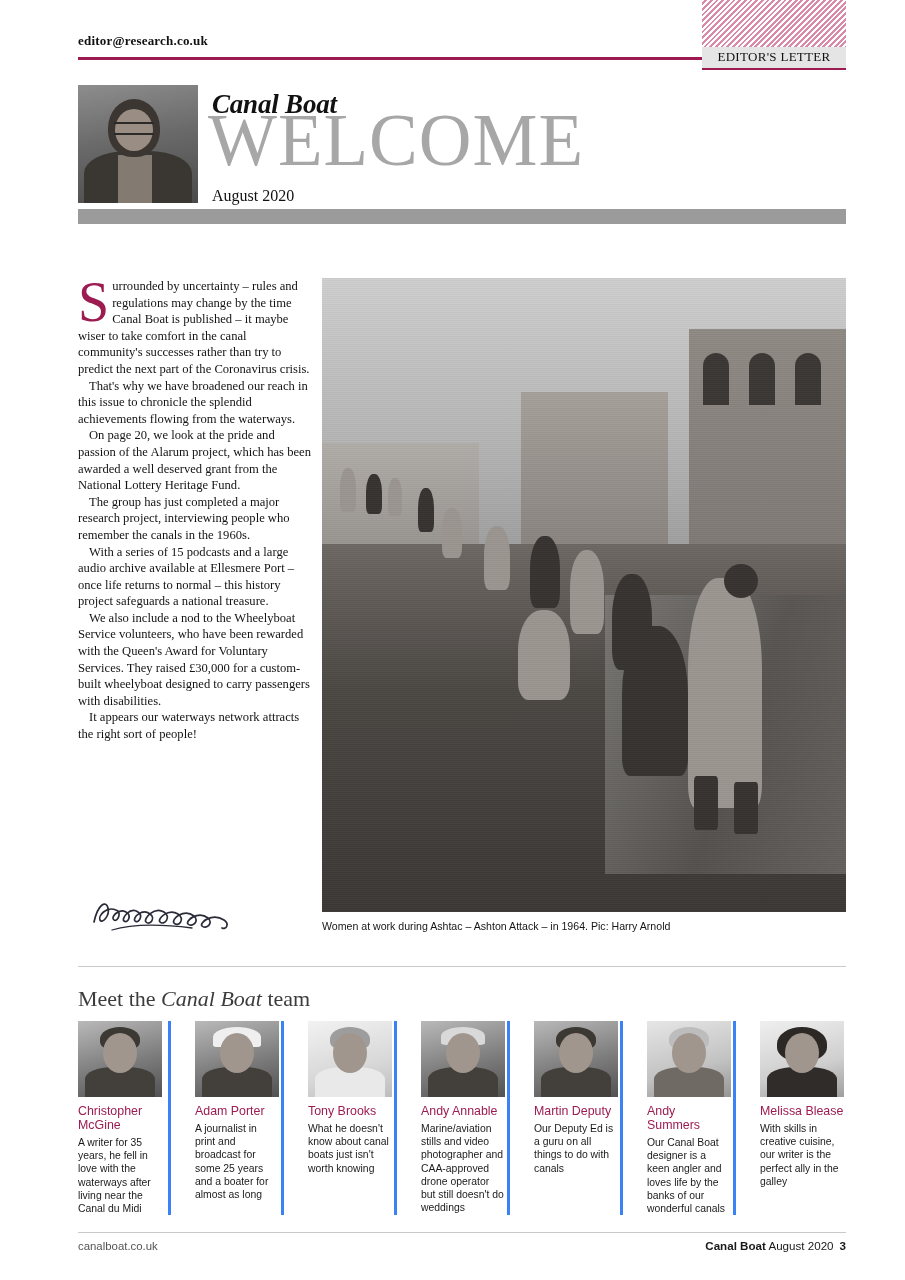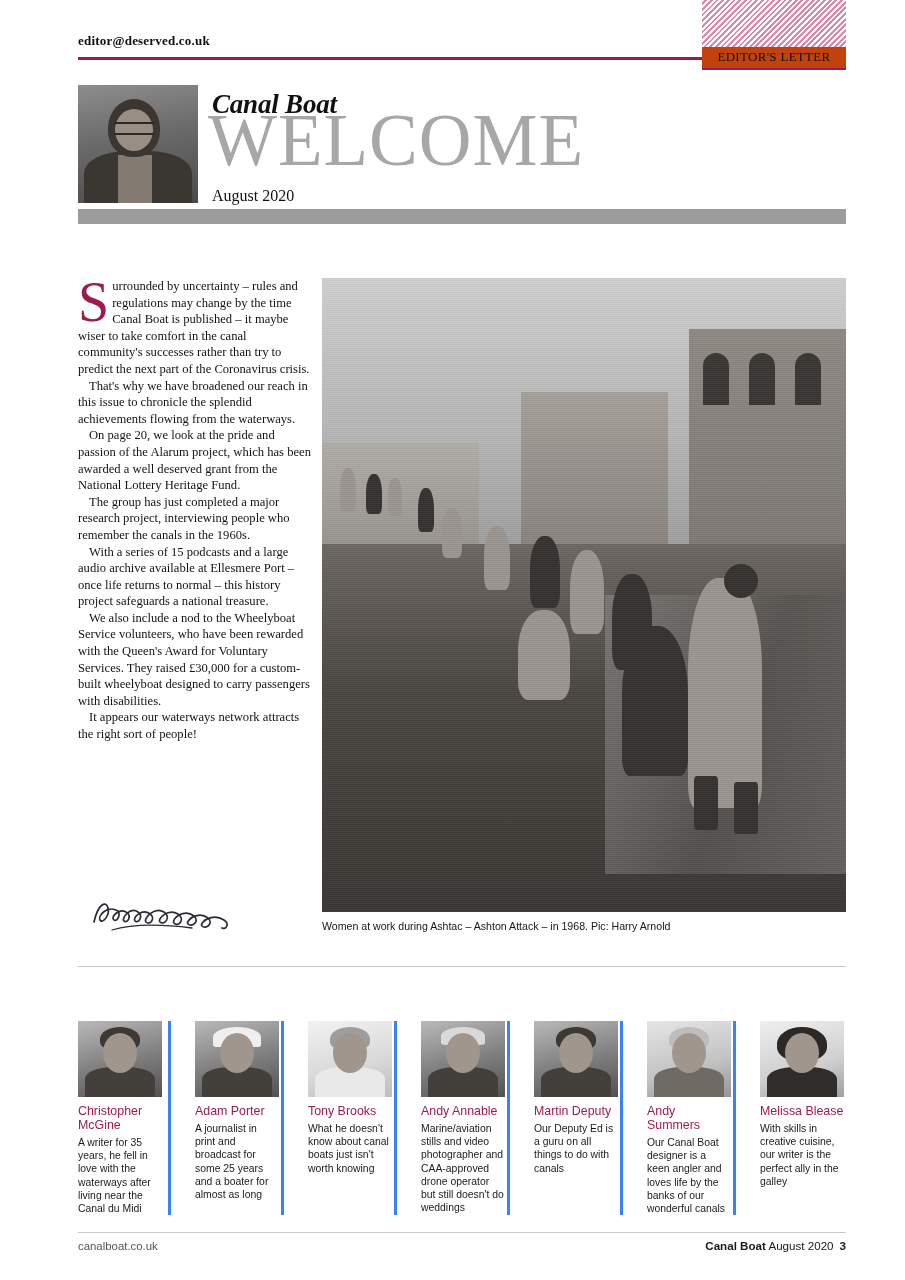--- a/index.html
+++ b/index.html
@@ -55,21 +55,21 @@
   .editors-letter-label {
     position: absolute;
     right: 59px;
     top: 47px;
     width: 144px;
     text-align: center;
     font-family: "Liberation Serif", serif;
     font-size: 13px;
     color: #111;
     letter-spacing: 0.3px;
-    background: #c2410c;
+    background: #e5e5e5;
     padding: 2px 0 3px 0;
   }
   .editors-letter-label .small {
     font-variant: small-caps;
   }
 
   
   .editor-photo {
     position: absolute;
     left: 78px;
@@ -402,21 +402,21 @@
     color: #1a1a1a;
   }
   .footer-right .brand { font-weight: bold; }
   .footer-right .pagenum { font-weight: bold; margin-left: 6px; }
 </style>
 </head>
 <body>
 
 <div class="page">
 
-  <div class="hdr-email">editor@deserved.co.uk</div>
+  <div class="hdr-email">editor@research.co.uk</div>
   <div class="hdr-rule"></div>
   <div class="editors-letter-box"></div>
   <div class="editors-letter-label">
     <span>EDITOR'S</span>
     <span class="small">LETTER</span>
   </div>
 
   <div class="editor-photo">
     <div class="ph-sky"></div>
     <div class="ph-body"></div>
@@ -473,23 +473,26 @@
     <div class="mp-fig light" style="left:248px; top:272px; width:34px; height:84px;"></div>
     <div class="mp-fig dark" style="left:290px; top:296px; width:40px; height:96px;"></div>
     <div class="mp-fig light" style="left:196px; top:332px; width:52px; height:90px;"></div>
     <div class="mp-fig dark" style="left:300px; top:348px; width:66px; height:150px; border-radius:45% 45% 12% 12%;"></div>
     <div class="mp-fig light" style="left:366px; top:300px; width:74px; height:230px; border-radius:40% 40% 10% 10%;"></div>
     <div class="mp-fig dark" style="left:402px; top:286px; width:34px; height:34px; border-radius:50%;"></div>
     <div class="mp-fig dark" style="left:372px; top:498px; width:24px; height:54px; border-radius:10%;"></div>
     <div class="mp-fig dark" style="left:412px; top:504px; width:24px; height:52px; border-radius:10%;"></div>
     <div class="mp-grain"></div>
   </div>
-  <div class="photo-caption">Women at work during Ashtac – Ashton Attack – in 1968. Pic: Harry Arnold</div>
+  <div class="photo-caption">Women at work during Ashtac – Ashton Attack – in 1964. Pic: Harry Arnold</div>
 
   <div class="team-rule"></div>
+  <div class="team-heading">
+    <span>Meet the </span><em>Canal Boat</em><span> team</span>
+  </div>
 
   <div class="team-row">
 
     <div class="team-member">
       <div class="tm-photo">
         <div class="tm-bg"></div>
         <div class="tm-shoulders"></div>
         <div class="tm-hair"></div>
         <div class="tm-head"></div>
       </div>

